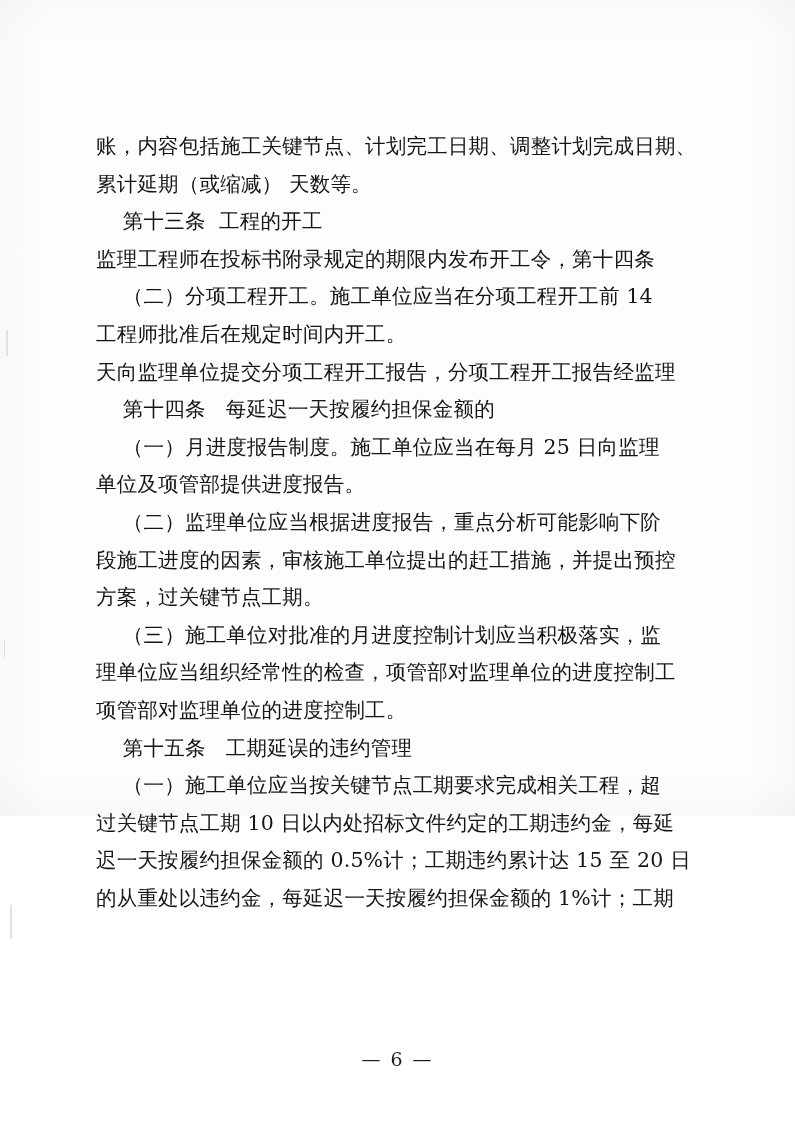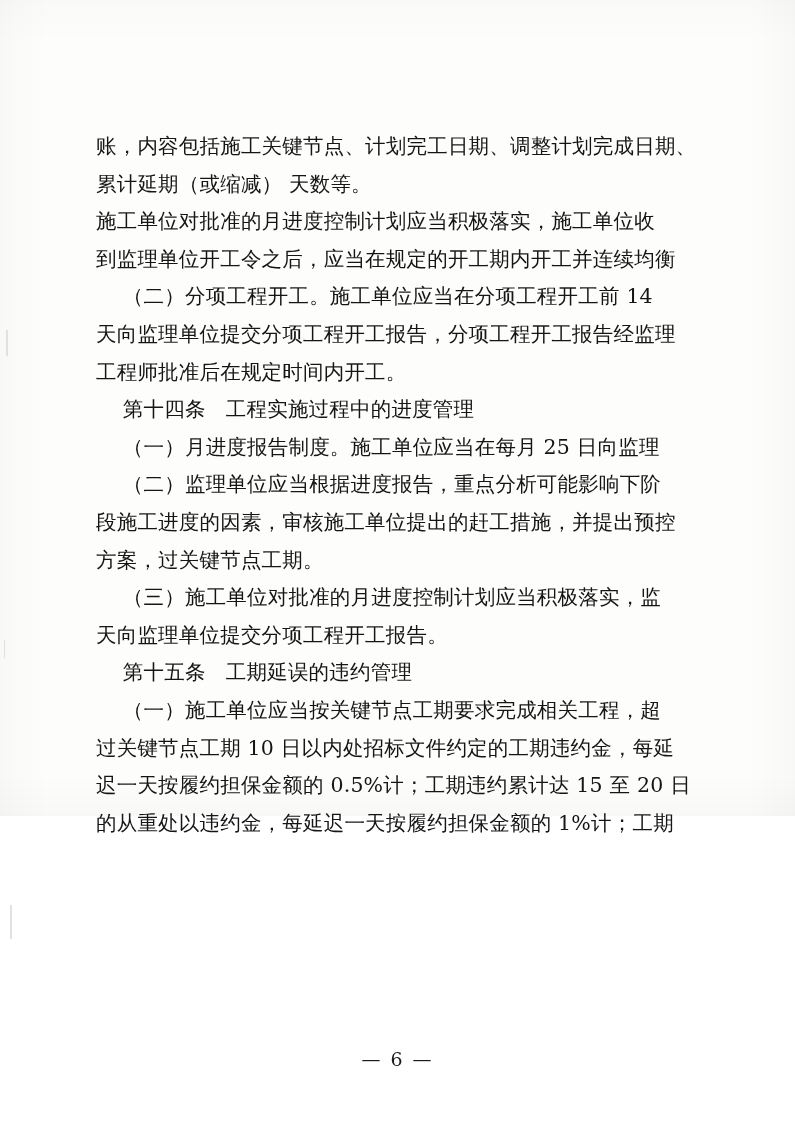--- a/index.html
+++ b/index.html
@@ -73,32 +73,34 @@
 
 <div class="page">
 
   <div class="edge-mark m1"></div>
   <div class="edge-mark m2"></div>
   <div class="edge-mark m3"></div>
 
   <div class="content">
     <p class="line">账，内容包括施工关键节点、计划完工日期、调整计划完成日期、</p>
     <p class="line">累计延期（或缩减） 天数等。</p>
-    <p class="line">施工单位对批准的月进度控制计划应当积极落实，施工单位收</p>
-    <p class="line">到监理单位开工令之后，应当在规定的开工期内开工并连续均衡</p>
+    <p class="line">    第十三条  工程的开工</p>
+    <p class="line">监理工程师在投标书附录规定的期限内发布开工令，第十四条</p>
     <p class="line">    （二）分项工程开工。施工单位应当在分项工程开工前 14</p>
+    <p class="line">工程师批准后在规定时间内开工。</p>
     <p class="line">天向监理单位提交分项工程开工报告，分项工程开工报告经监理</p>
-    <p class="line">工程师批准后在规定时间内开工。</p>
-    <p class="line">    第十四条   工程实施过程中的进度管理</p>
+    <p class="line">    第十四条   每延迟一天按履约担保金额的</p>
     <p class="line">    （一）月进度报告制度。施工单位应当在每月 25 日向监理</p>
+    <p class="line">单位及项管部提供进度报告。</p>
     <p class="line">    （二）监理单位应当根据进度报告，重点分析可能影响下阶</p>
     <p class="line">段施工进度的因素，审核施工单位提出的赶工措施，并提出预控</p>
     <p class="line">方案，过关键节点工期。</p>
     <p class="line">    （三）施工单位对批准的月进度控制计划应当积极落实，监</p>
-    <p class="line">天向监理单位提交分项工程开工报告。</p>
+    <p class="line">理单位应当组织经常性的检查，项管部对监理单位的进度控制工</p>
+    <p class="line">项管部对监理单位的进度控制工。</p>
     <p class="line">    第十五条   工期延误的违约管理</p>
     <p class="line">    （一）施工单位应当按关键节点工期要求完成相关工程，超</p>
     <p class="line">过关键节点工期 10 日以内处招标文件约定的工期违约金，每延</p>
     <p class="line">迟一天按履约担保金额的 0.5%计；工期违约累计达 15 至 20 日</p>
     <p class="line">的从重处以违约金，每延迟一天按履约担保金额的 1%计；工期</p>
   </div>
 
   <div class="footer">
     <span class="footer-num">— 6 —</span>
   </div>

